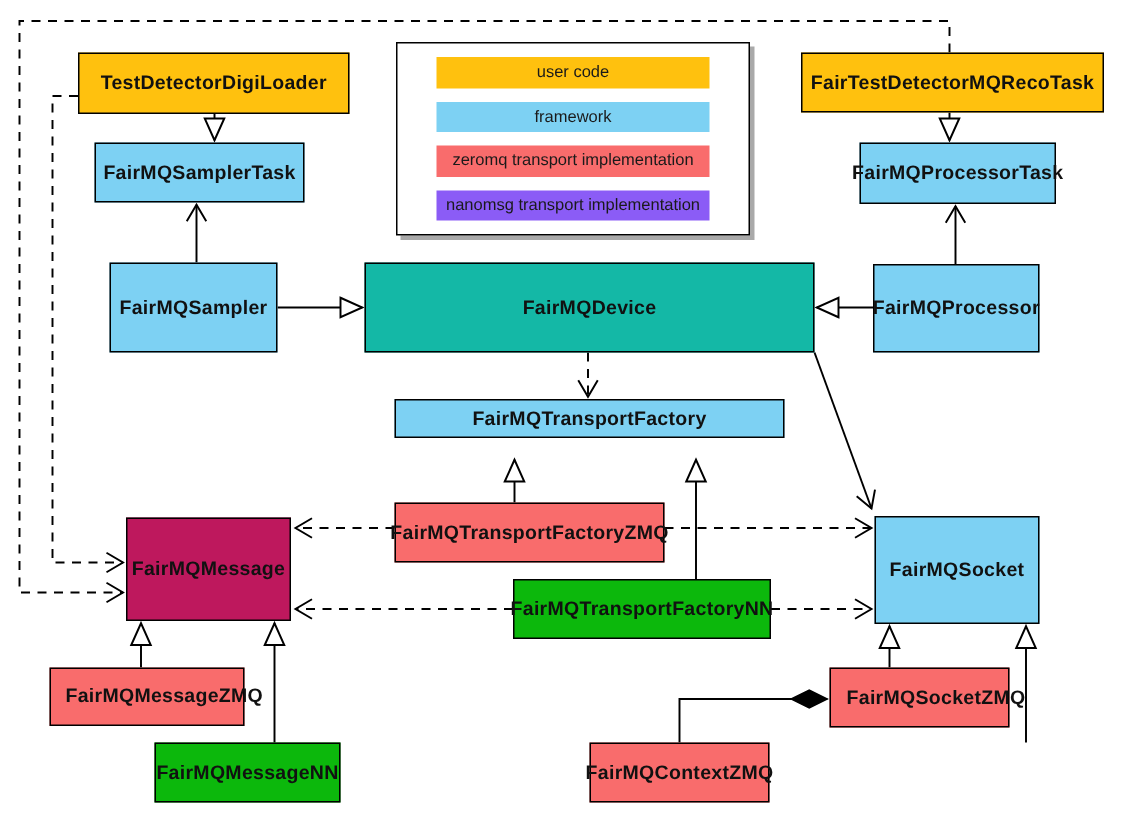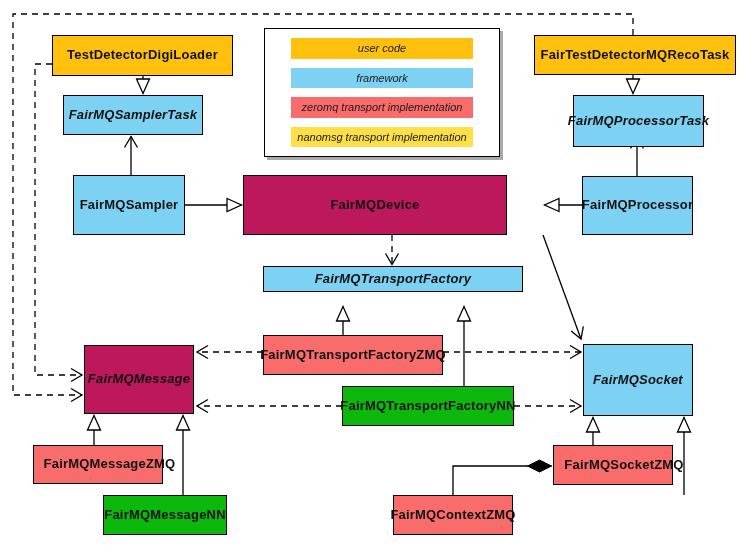--- a/index.html
+++ b/index.html
@@ -7,25 +7,25 @@
     position:relative;width:748px;height:549px;background:#ffffff;
     font-family:"Liberation Sans", sans-serif;overflow:hidden;
   }
   #wires{position:absolute;left:0;top:0;width:748px;height:549px;z-index:1;pointer-events:none;}
   .node{
     position:absolute;z-index:2;box-sizing:border-box;
     border:1.5px solid #000;display:flex;align-items:center;justify-content:center;
     font-size:13px;font-weight:700;color:#111;text-align:center;
     letter-spacing:.2px;line-height:1.1;padding:2px;
   }
-  .abstract{font-style:italic;}
+  .abstract{}
   .legend{
     position:absolute;z-index:2;box-sizing:border-box;background:#fff;
     border:1.2px solid #000;box-shadow:3px 3px 0 #a9a9a9;
-    display:flex;flex-direction:column;gap:9px;padding:9px 26px;font-style:italic;
+    display:flex;flex-direction:column;gap:9px;padding:9px 26px;
   }
   .legend-item{
     height:22px;display:flex;align-items:center;justify-content:center;
     font-size:11px;font-weight:400;color:#1a1a1a;
   }
 </style>
 </head>
 <body>
 
 <div id="canvas">
@@ -70,34 +70,34 @@
       </g>
 
       <path d="M453,495 L453,466 L551.5,466" marker-end="url(#m-diamond)"></path>
     </g>
   </svg>
 
   <div class="legend" style="left:264px;top:28px;width:236px;height:129px;">
     <div class="legend-item" style="background-color: rgb(255, 193, 14);">user code</div>
     <div class="legend-item" style="background-color: rgb(125, 209, 243);">framework</div>
     <div class="legend-item" style="background-color: rgb(249, 108, 108);">zeromq transport implementation</div>
-    <div class="legend-item" style="background-color: #fde047;">nanomsg transport implementation</div>
+    <div class="legend-item" style="background-color: #8b5cf6;">nanomsg transport implementation</div>
   </div>
 
   <div class="node" style="left: 52px; top: 35px; width: 181px; height: 41px; background-color: rgb(255, 193, 14);">TestDetectorDigiLoader</div>
 
   <div class="node abstract" style="left: 63px; top: 95px; width: 140px; height: 40px; background-color: rgb(125, 209, 243);">FairMQSamplerTask</div>
 
   <div class="node" style="left: 534px; top: 35px; width: 202px; height: 40px; background-color: rgb(255, 193, 14);">FairTestDetectorMQRecoTask</div>
 
-  <div class="node abstract" style="left: 573px; top: 95px; width: 131px; height: 52px; background-color: rgb(125, 209, 243);">FairMQProcessorTask</div>
+  <div class="node abstract" style="left: 573px; top: 95px; width: 131px; height: 41px; background-color: rgb(125, 209, 243);">FairMQProcessorTask</div>
 
   <div class="node" style="left: 73px; top: 175px; width: 112px; height: 60px; background-color: rgb(125, 209, 243);">FairMQSampler</div>
 
-  <div class="node" style="left: 243px; top: 175px; width: 264px; height: 60px; background-color: #be185d;">FairMQDevice</div>
+  <div class="node" style="left: 243px; top: 175px; width: 300px; height: 60px; background-color: #14b8a6;">FairMQDevice</div>
 
   <div class="node" style="left: 582px; top: 176px; width: 111px; height: 59px; background-color: rgb(125, 209, 243);">FairMQProcessor</div>
 
   <div class="node abstract" style="left: 263px; top: 266px; width: 260px; height: 26px; background-color: rgb(125, 209, 243);">FairMQTransportFactory</div>
 
   <div class="node" style="left: 263px; top: 335px; width: 180px; height: 40px; background-color: rgb(249, 108, 108);">FairMQTransportFactoryZMQ</div>
 
   <div class="node" style="left: 342px; top: 386px; width: 172px; height: 40px; background-color: rgb(12, 184, 12);">FairMQTransportFactoryNN</div>
 
   <div class="node abstract" style="left: 84px; top: 345px; width: 110px; height: 69px; background-color: #be185d;">FairMQMessage</div>

